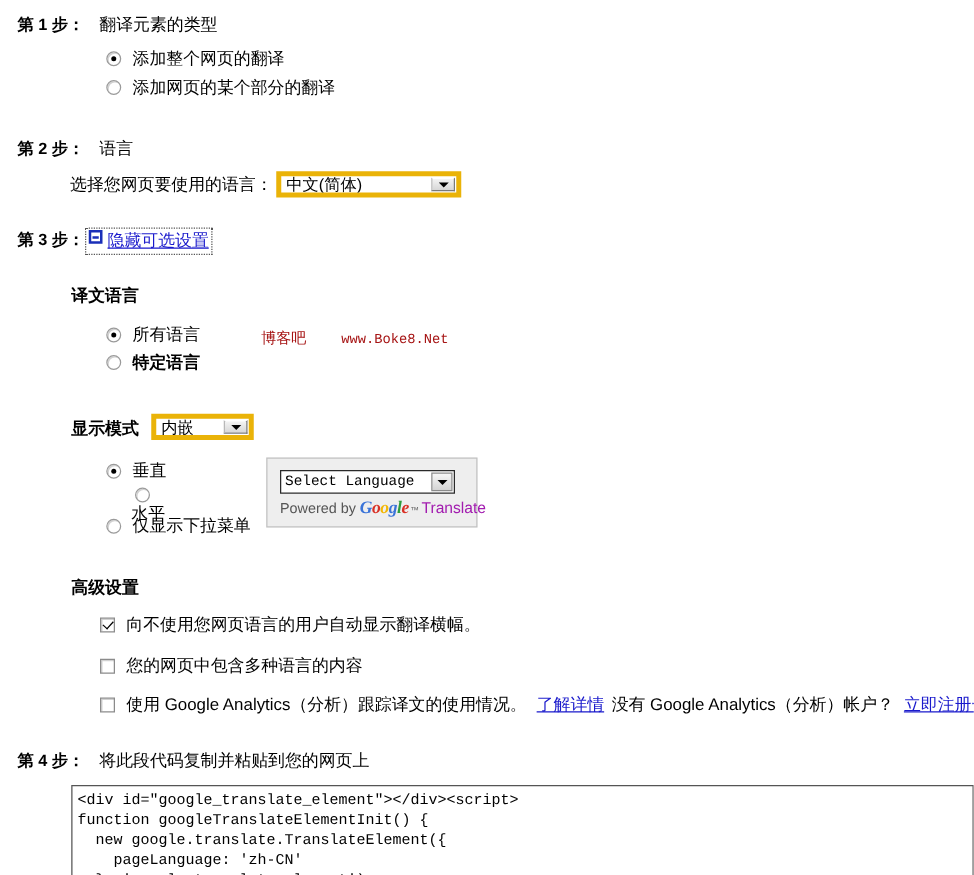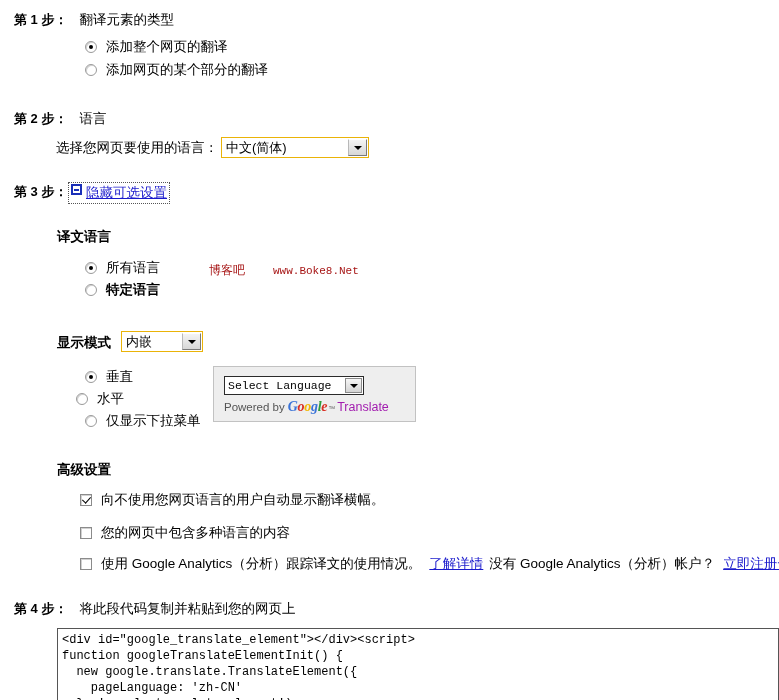--- a/index.html
+++ b/index.html
@@ -87,21 +87,21 @@
     position: absolute;
     font-weight: bold;
     font-size: 13.5px;
     white-space: nowrap;
   }
 
   
   .select {
     position: absolute;
     box-sizing: border-box;
-    border: 1px solid #eab308;
+    border: 4px solid #eab308;
     background: #ffffff;
     display: flex;
     align-items: stretch;
     font-size: 13px;
     overflow: hidden;
   }
   .select .sel-text {
     flex: 1 1 auto;
     padding: 1px 4px 0 4px;
     display: flex;
@@ -327,30 +327,30 @@
     <span class="sel-text">内嵌</span>
     <span class="sel-arrow">
         <span class="arrow-glyph"></span>
       </span>
   </div>
 
   <div class="opt-row" style="left:85px; top:368px;">
     <span class="radio checked"></span>
     <span class="opt-text">垂直</span>
   </div>
-  <div class="opt-row" style="left:76px; top:390px;">
+  <div class="opt-row" style="left:96px; top:390px;flex-direction:column;">
     <span class="radio"></span>
     <span class="opt-text">水平</span>
   </div>
   <div class="opt-row" style="left:85px; top:412px;">
     <span class="radio"></span>
     <span class="opt-text">仅显示下拉菜单</span>
   </div>
 
-  <div class="gt-widget" style="left:213px; top:366px; width:203px; height:56px;">
+  <div class="gt-widget" style="left:213px; top:366px; width:169px; height:56px;">
     <div class="gt-select">
       <span class="gt-sel-text">Select Language</span>
       <span class="gt-sel-arrow">
           <span class="arrow-glyph"></span>
         </span>
     </div>
     <div class="gt-powered">
       <span>Powered by</span>
       <span class="g-logo"><span class="b">G</span><span class="r">o</span><span class="y">o</span><span class="b">g</span><span class="g">l</span><span class="r">e</span></span>
         <span class="g-tm">™</span>

